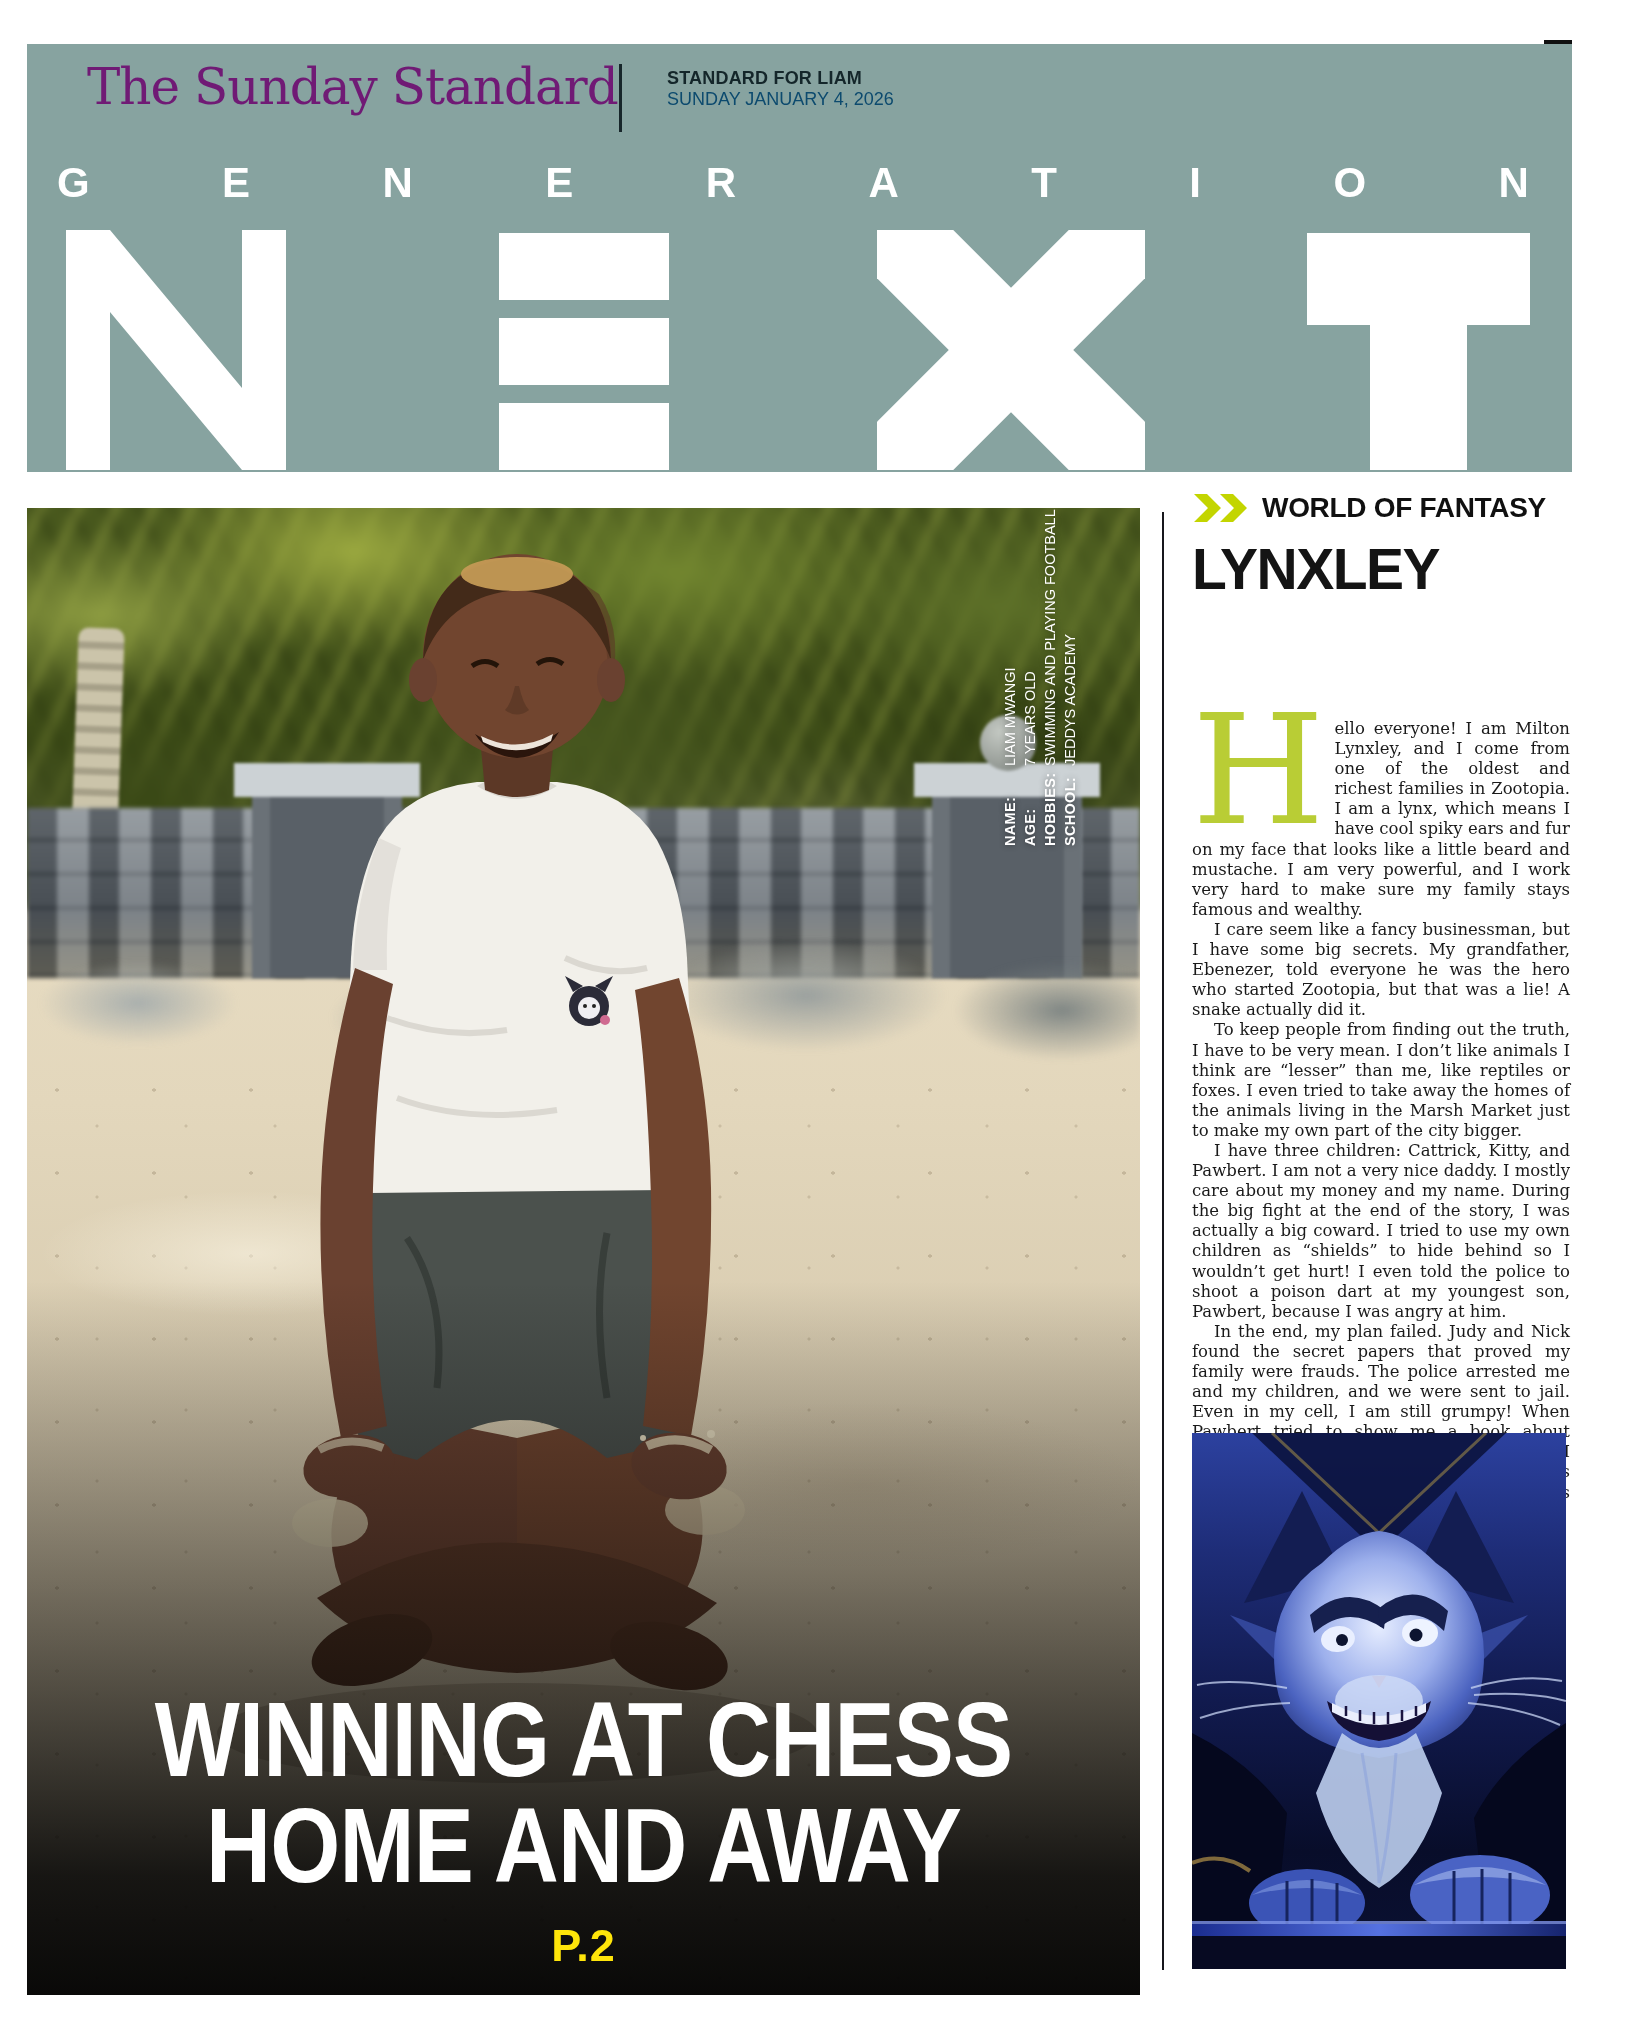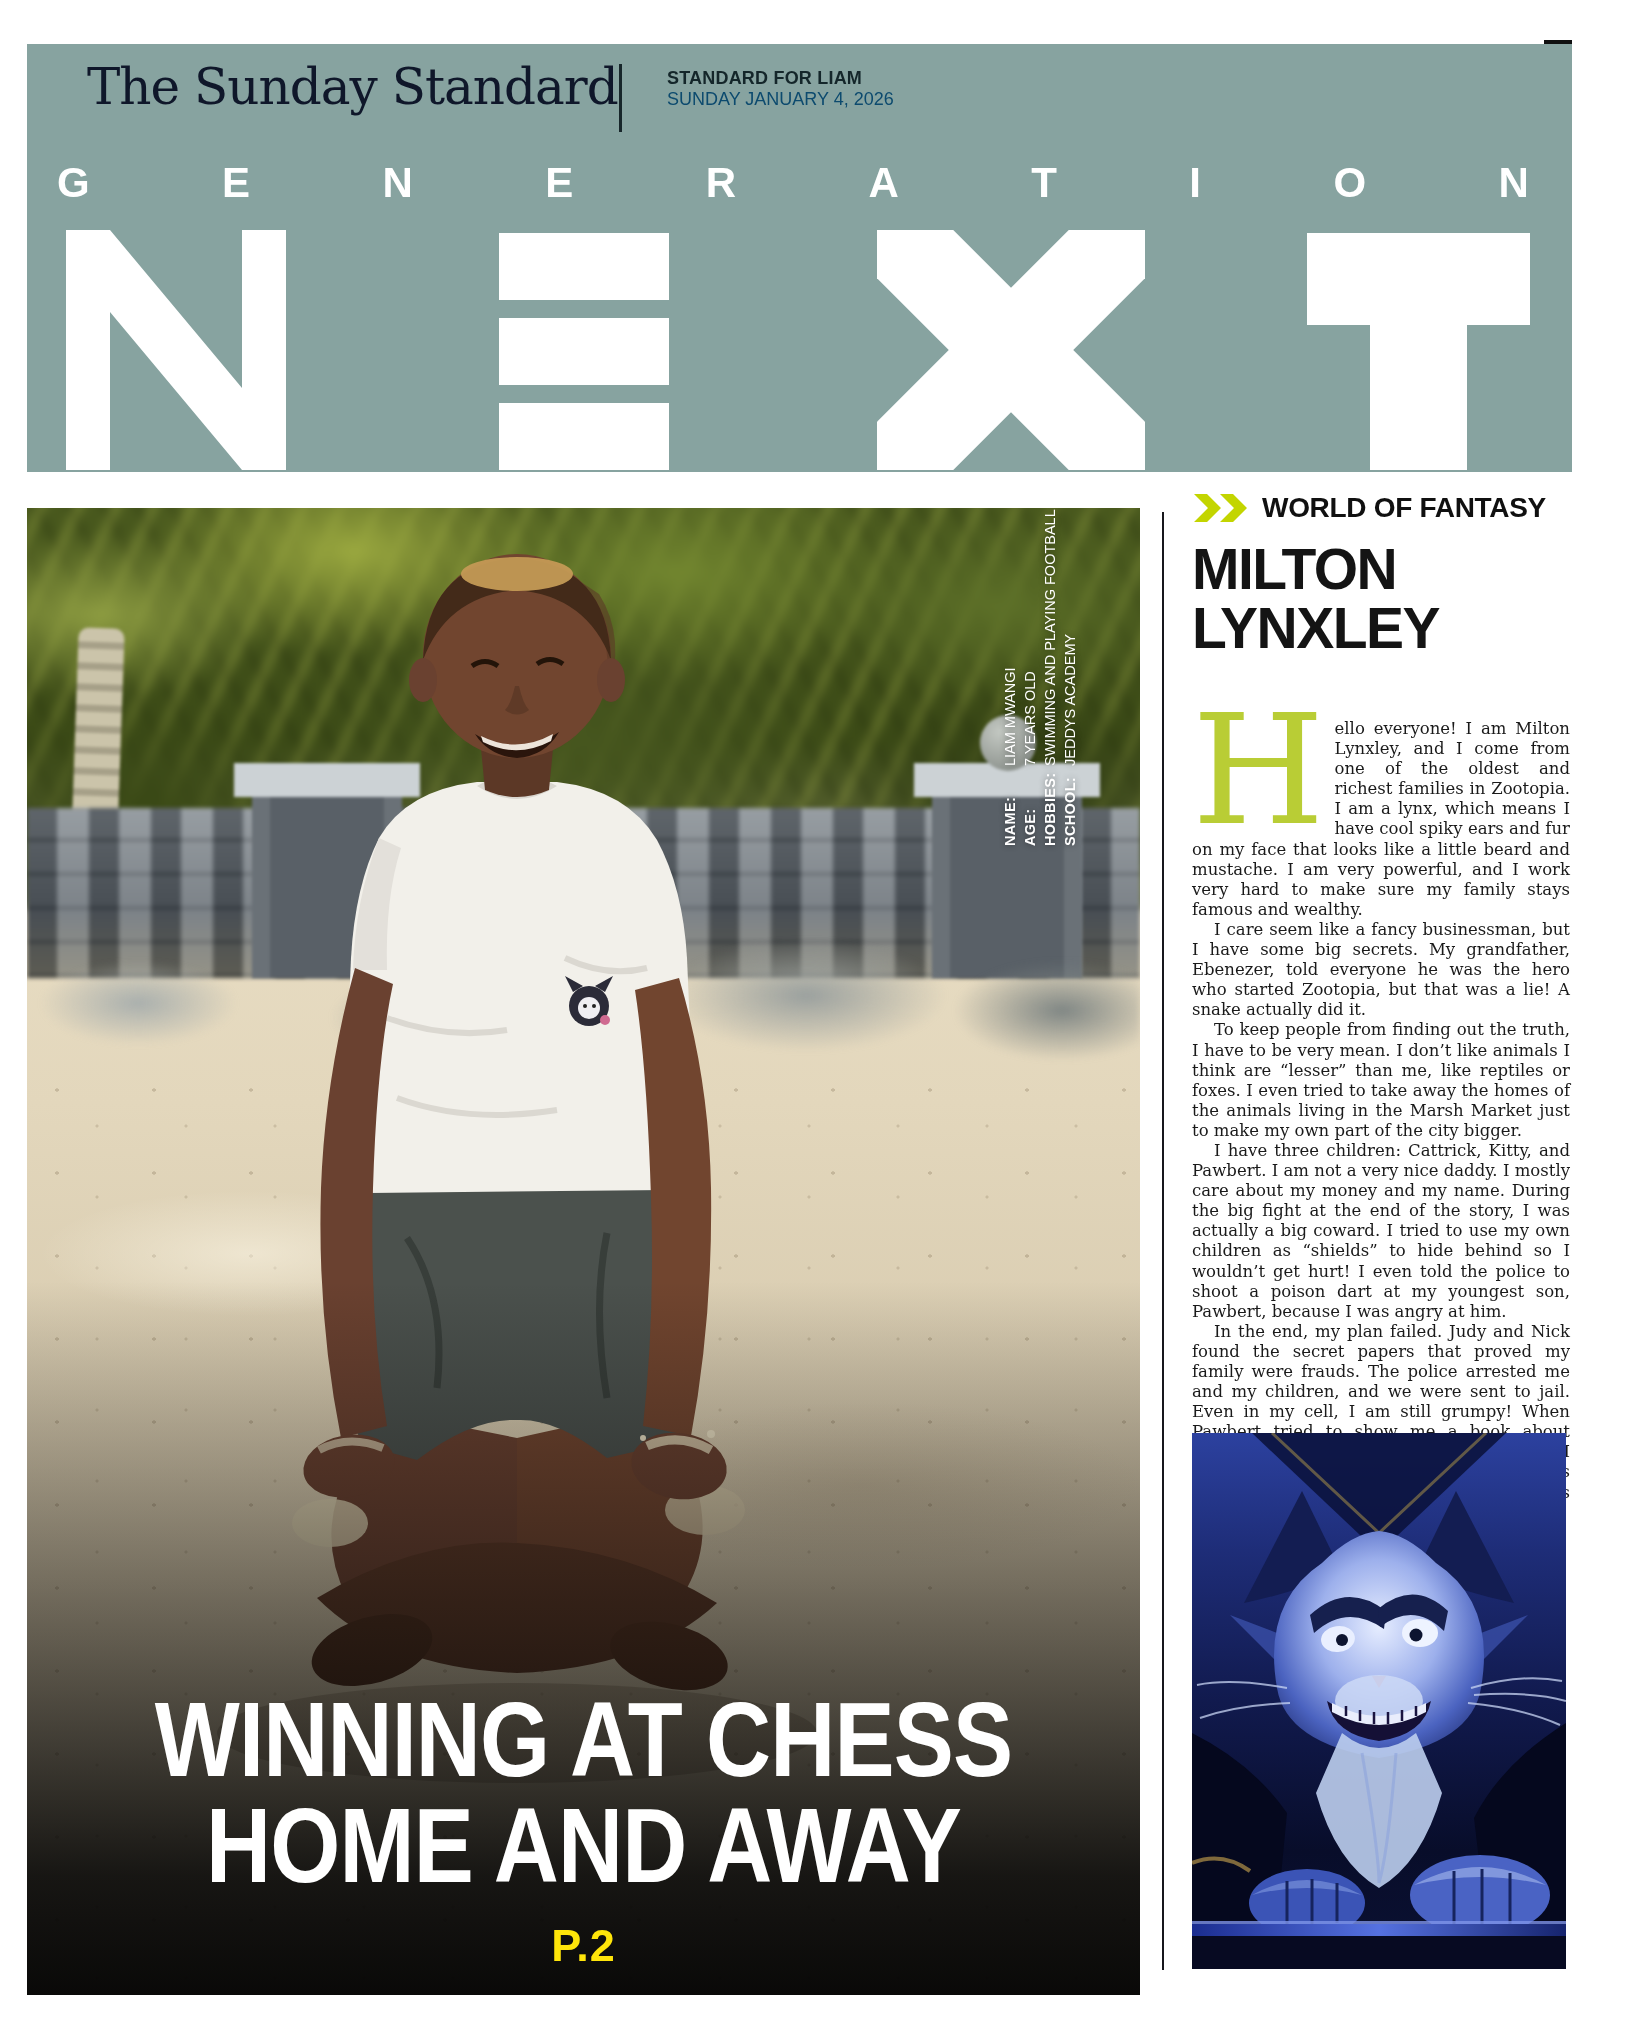--- a/index.html
+++ b/index.html
@@ -3,21 +3,21 @@
 <meta charset="utf-8">
 <style>
   html,body{margin:0;padding:0;background:#ffffff;}
   .page{position:relative;width:1638px;height:2021px;background:#fff;overflow:hidden;
         font-family:"Liberation Sans",sans-serif;}
 
   
   .corner-dash{position:absolute;left:1544px;top:40px;width:28px;height:5px;background:#101010;}
   .masthead{position:absolute;left:27px;top:44px;width:1545px;height:428px;background:#87a3a0;}
   .np-title{position:absolute;left:60px;top:14px;font-family:"DejaVu Serif",serif;
-            font-size:50px;color:#0f172a;letter-spacing:-1px;}
+            font-size:50px;color:#701a75;letter-spacing:-1px;}
   .mast-divider{position:absolute;left:592px;top:20px;width:3px;height:68px;background:#17262a;}
   .kicker-block{position:absolute;left:640px;top:24px;line-height:21px;}
   .kicker{font-size:18px;font-weight:bold;color:#14262a;letter-spacing:.2px;}
   .date{font-size:18px;color:#0c4a6e;}
   .generation-row{position:absolute;left:30px;top:115px;width:1472px;display:flex;
                   justify-content:space-between;font-size:42px;font-weight:bold;color:#fff;}
   .gen-letter{display:block;}
   .next-letter{position:absolute;fill:#ffffff;}
   .next-n{left:39px;top:186px;}
   .next-e{left:472px;top:189px;}
@@ -237,21 +237,20 @@
 
   <div class="section-head">
     <svg width="58" height="30" viewBox="0 0 58 30" fill="#c3d500">
       <path d="M2,1 h13 l14,14 -14,14 H2 l14,-14 Z"></path>
       <path d="M28,1 h13 l14,14 -14,14 H28 l14,-14 Z"></path>
     </svg>
     <span class="section-label">WORLD OF FANTASY</span>
   </div>
 
   <div class="art-headline">
-    <div>MILTON</div>
     <div>LYNXLEY</div>
   </div>
 
   <div class="art-body">
     <p class="first"><span class="dropcap">H</span><span>ello everyone! I am Milton Lynxley, and I come from one of the oldest and richest families in Zootopia. I am a lynx, which means I have cool spiky ears and fur on my face that looks like a little beard and mustache. I am very powerful, and I work very hard to make sure my family stays famous and wealthy.</span></p>
     <p>I care seem like a fancy businessman, but I have some big secrets. My grandfather, Ebenezer, told everyone he was the hero who started Zootopia, but that was a lie! A snake actually did it.</p>
     <p>To keep people from finding out the truth, I have to be very mean. I don’t like animals I think are “lesser” than me, like reptiles or foxes. I even tried to take away the homes of the animals living in the Marsh Market just to make my own part of the city bigger.</p>
     <p>I have three children: Cattrick, Kitty, and Pawbert. I am not a very nice daddy. I mostly care about my money and my name. During the big fight at the end of the story, I was actually a big coward. I tried to use my own children as “shields” to hide behind so I wouldn’t get hurt! I even told the police to shoot a poison dart at my youngest son, Pawbert, because I was angry at him.</p>
     <p><span>In the end, my plan failed. Judy and Nick found the secret papers that proved my family were frauds. The police arrested me and my children, and we were sent to jail. Even in my cell, I am still grumpy! When Pawbert tried to show me a book about being a good partner, I just glared at him. I am very mad that those “lesser” animals ruined my reputation! That is what happens when you are a bad person.</span> <b class="byline">[Molly Chebet]</b></p>
   </div>

